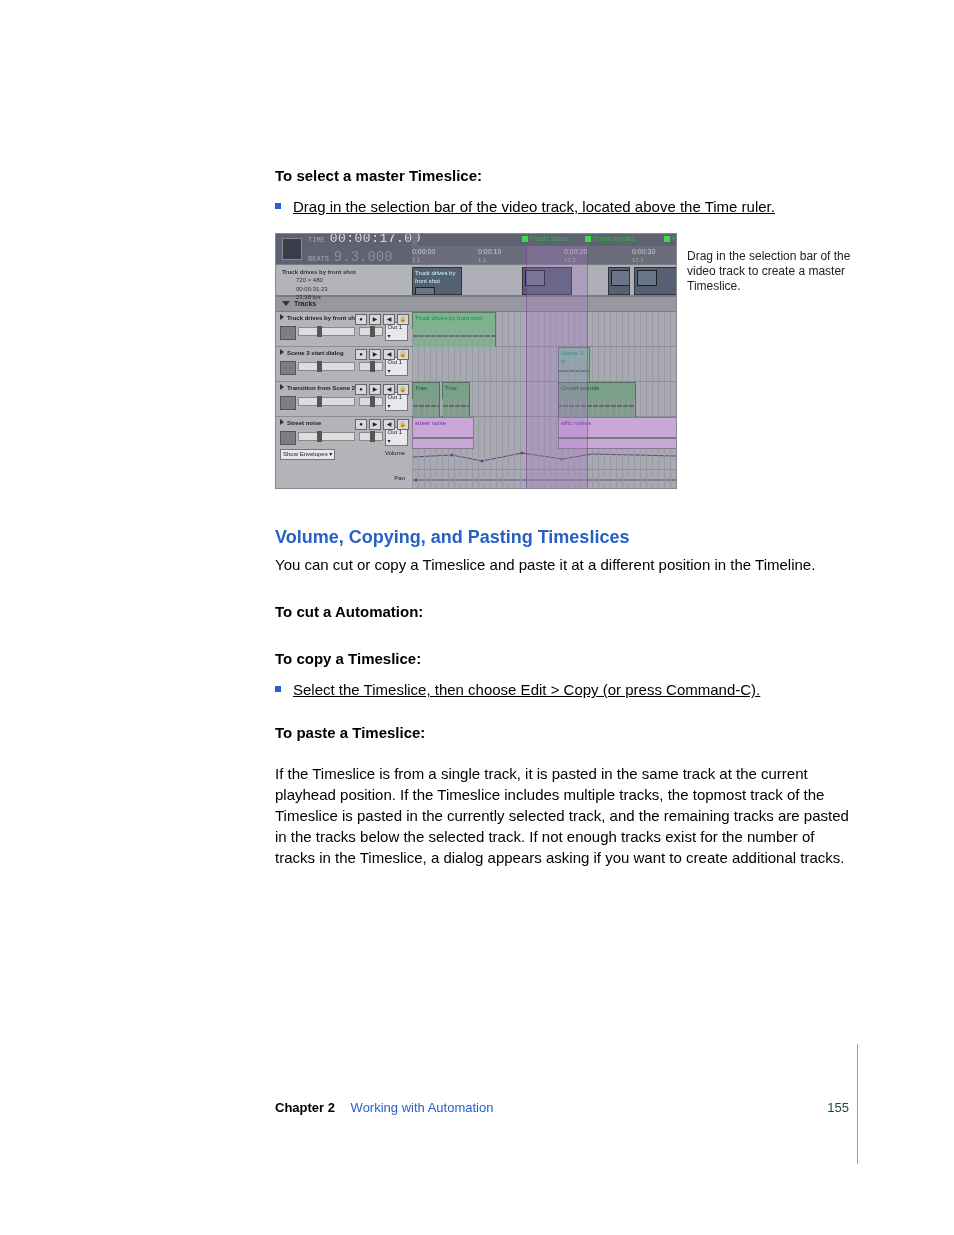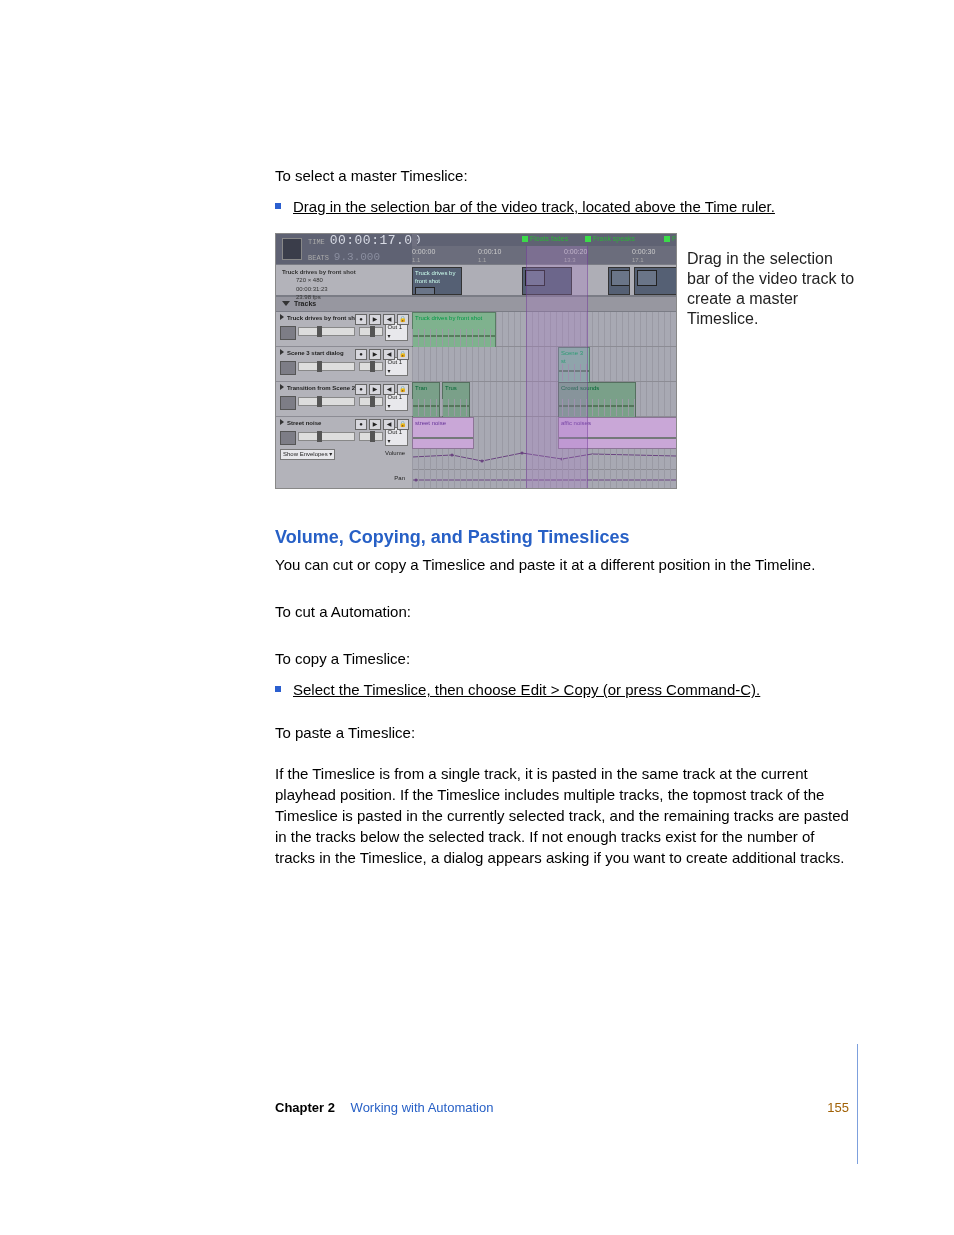--- a/index.html
+++ b/index.html
@@ -16,21 +16,21 @@
     width: 954px;
     height: 1235px;
     box-sizing: border-box;
     padding-top: 165px;
   }
   .content {
     margin-left: 275px;
     margin-right: 105px;
   }
   .bold-lead {
-    font-weight: 400;
+    font-weight: 700;
   }
   ul.square {
     list-style: none;
     padding: 0;
     margin: 4px 0 0 0;
     text-decoration: underline;
   }
   ul.square > li {
     position: relative;
     padding-left: 18px;
@@ -70,21 +70,21 @@
   }
   .fig-top .thumb {
     width: 18px; height: 20px; background: #3a3d4a; border:1px solid #888; margin-right:6px;
   }
   .fig-top .timecode {
     font-family: "Courier New", monospace;
     color: #d8dbe5;
   }
   .fig-top .tc-title { font-size:7px; color:#aaa; }
   .fig-top .tc-main { font-size:13px; letter-spacing:0.5px; }
-  .fig-top .tc-sub { font-size:11px; color:#8a8e9f; }
+  .fig-top .tc-sub { font-size:14px; color:#8a8e9f; }
 
   .fig-markers {
     position:absolute; left:136px; right:0; top:0; height:12px;
     background: linear-gradient(to right, #6f7080 0%, #6f7080 2%, transparent 2%);
   }
   .fig-markers span {
     position:absolute; top:0; font-size:7px; color:#2db338; white-space:nowrap;
   }
   .fig-markers span::before {
     content:""; display:inline-block; width:6px; height:6px; background:#3cdb4a; margin-right:2px; transform: translateY(1px);
@@ -143,21 +143,21 @@
   }
   .sel-overlay {
     position:absolute; top:12px; bottom:0; background: rgba(170,120,200,0.28);
     border-left:1px solid rgba(100,40,140,.4); border-right:1px solid rgba(100,40,140,.4);
   }
   .fig-caption {
     position:absolute;
     left: 412px;
     top: 16px;
     width: 170px;
-    font-size: 16px;
+    font-size: 12px;
     line-height: 1.25;
     color: #222;
   }
   h2.section {
     color: #2760c6;
     font-weight: 600;
     font-size: 18px;
     margin: 0 0 4px 0;
   }
   p { margin: 0 0 10px 0; }
@@ -168,21 +168,21 @@
     left: 0;
     right: 0;
     padding: 0 105px 0 275px;
     display: flex;
     justify-content: space-between;
     align-items: baseline;
     font-size: 13px;
   }
   .footer .chap-label { font-weight: 600; }
   .footer .chap-title { color: #2760c6; margin-left: 12px; }
-  .footer .pagenum { color: #a16207; }
+  .footer .pagenum { color: #14532d; }
   .right-rule {
     position: absolute;
     right: 96px;
     top: 1044px;
     width: 1px;
     height: 120px;
     background: #2760c6;
     opacity: .6;
   }
 </style>

